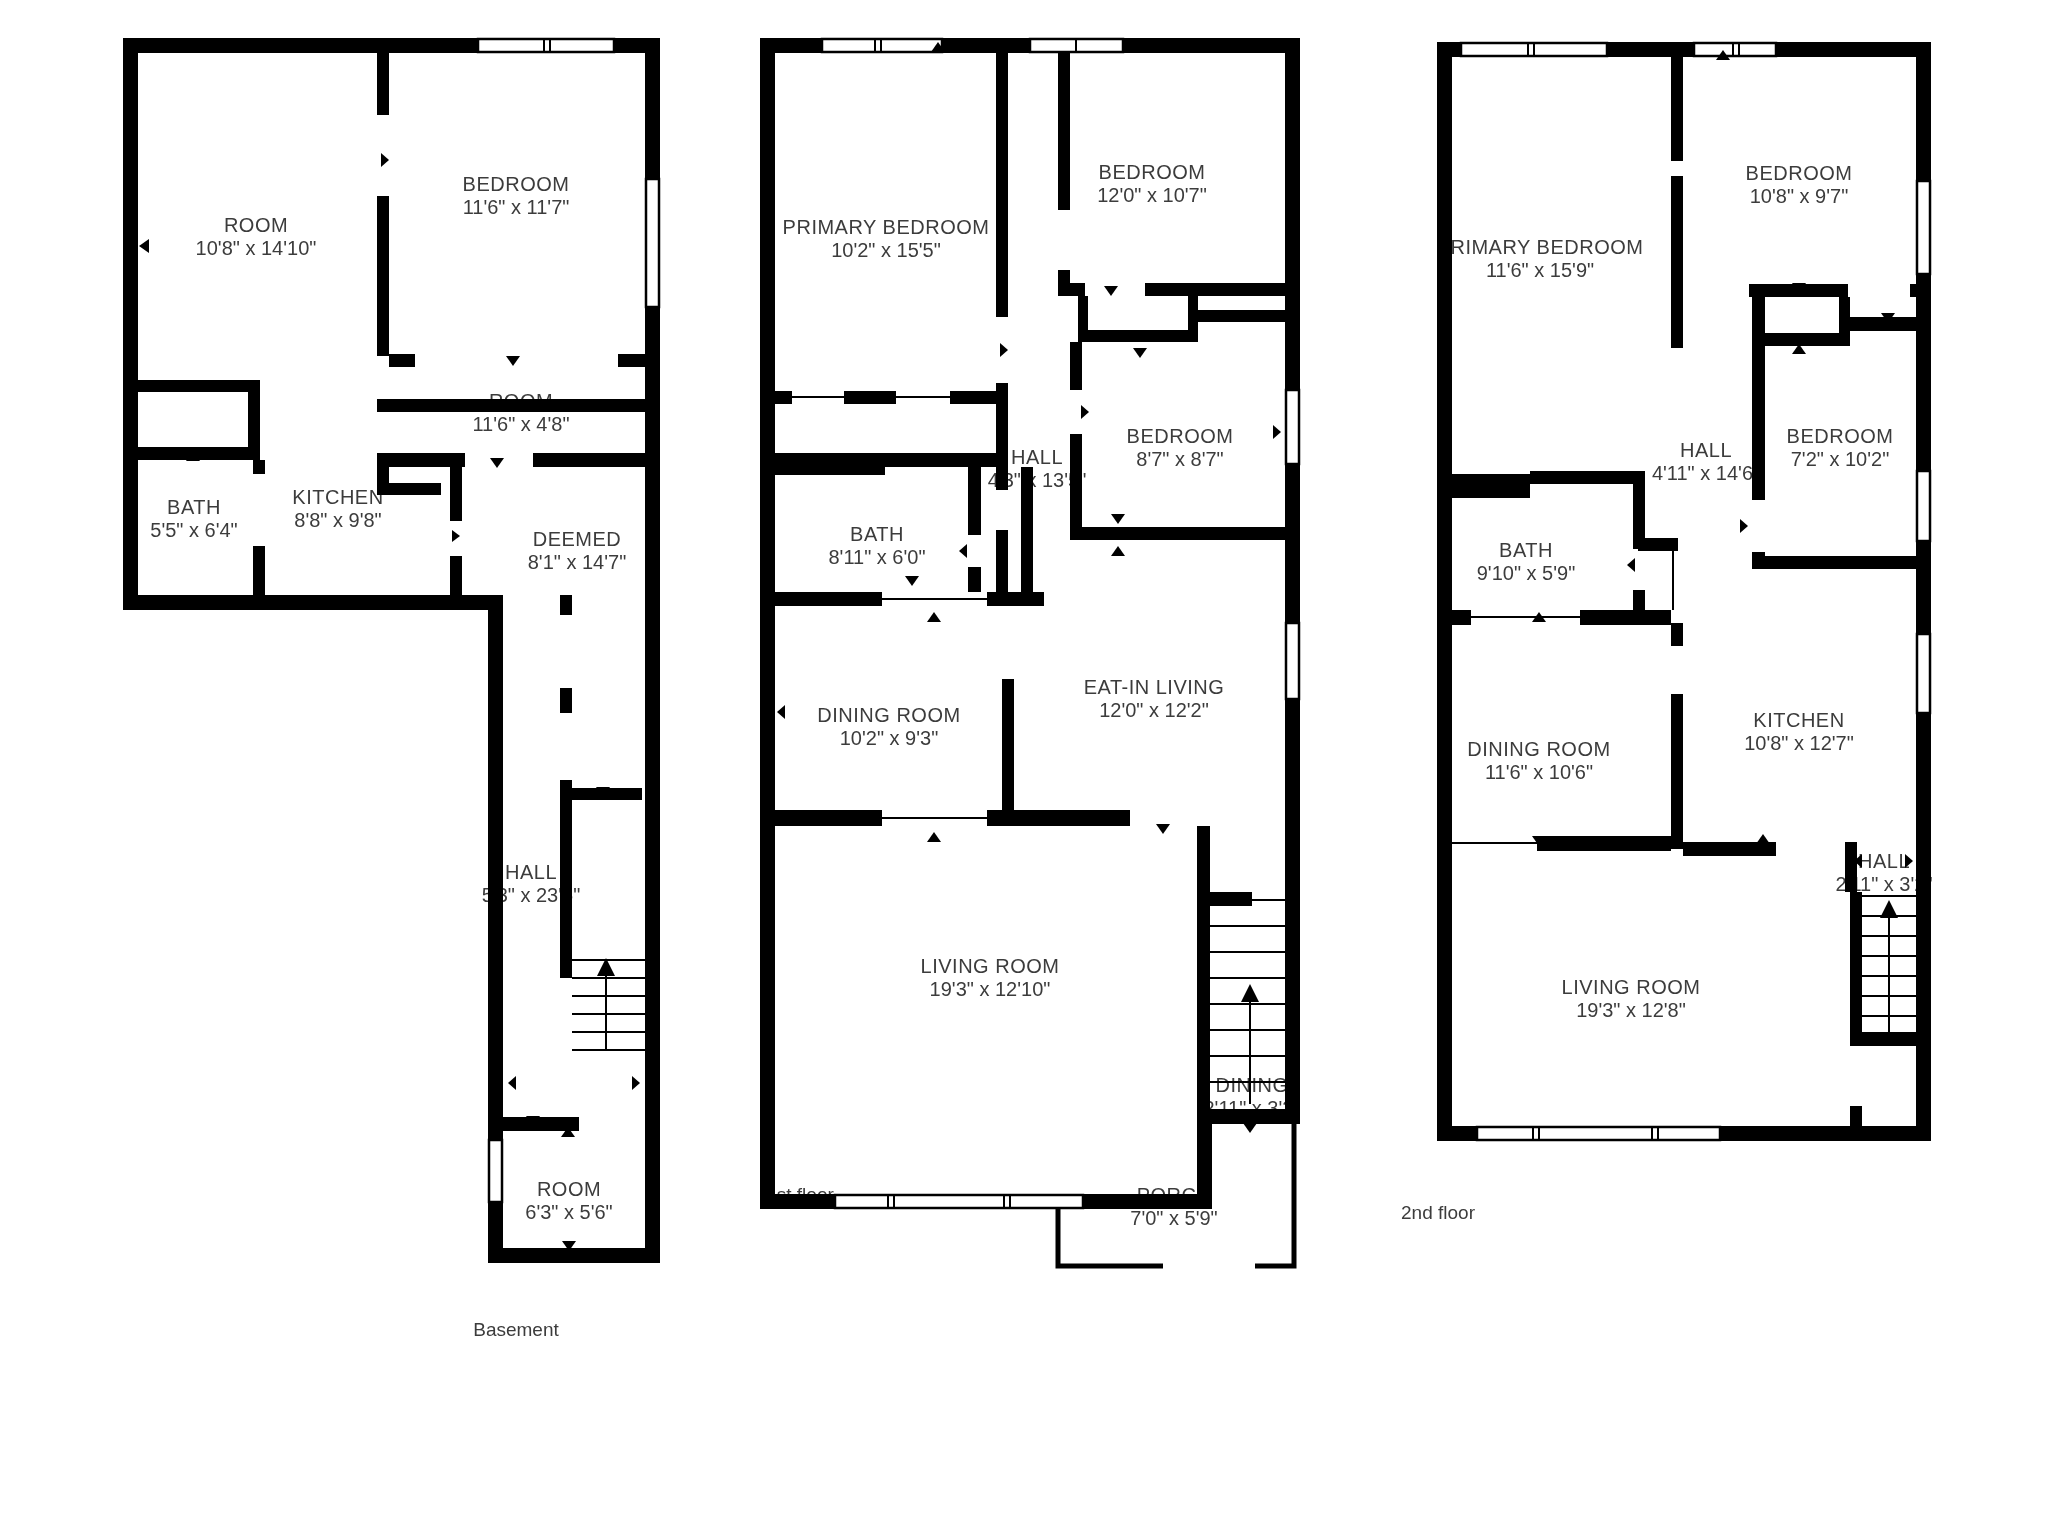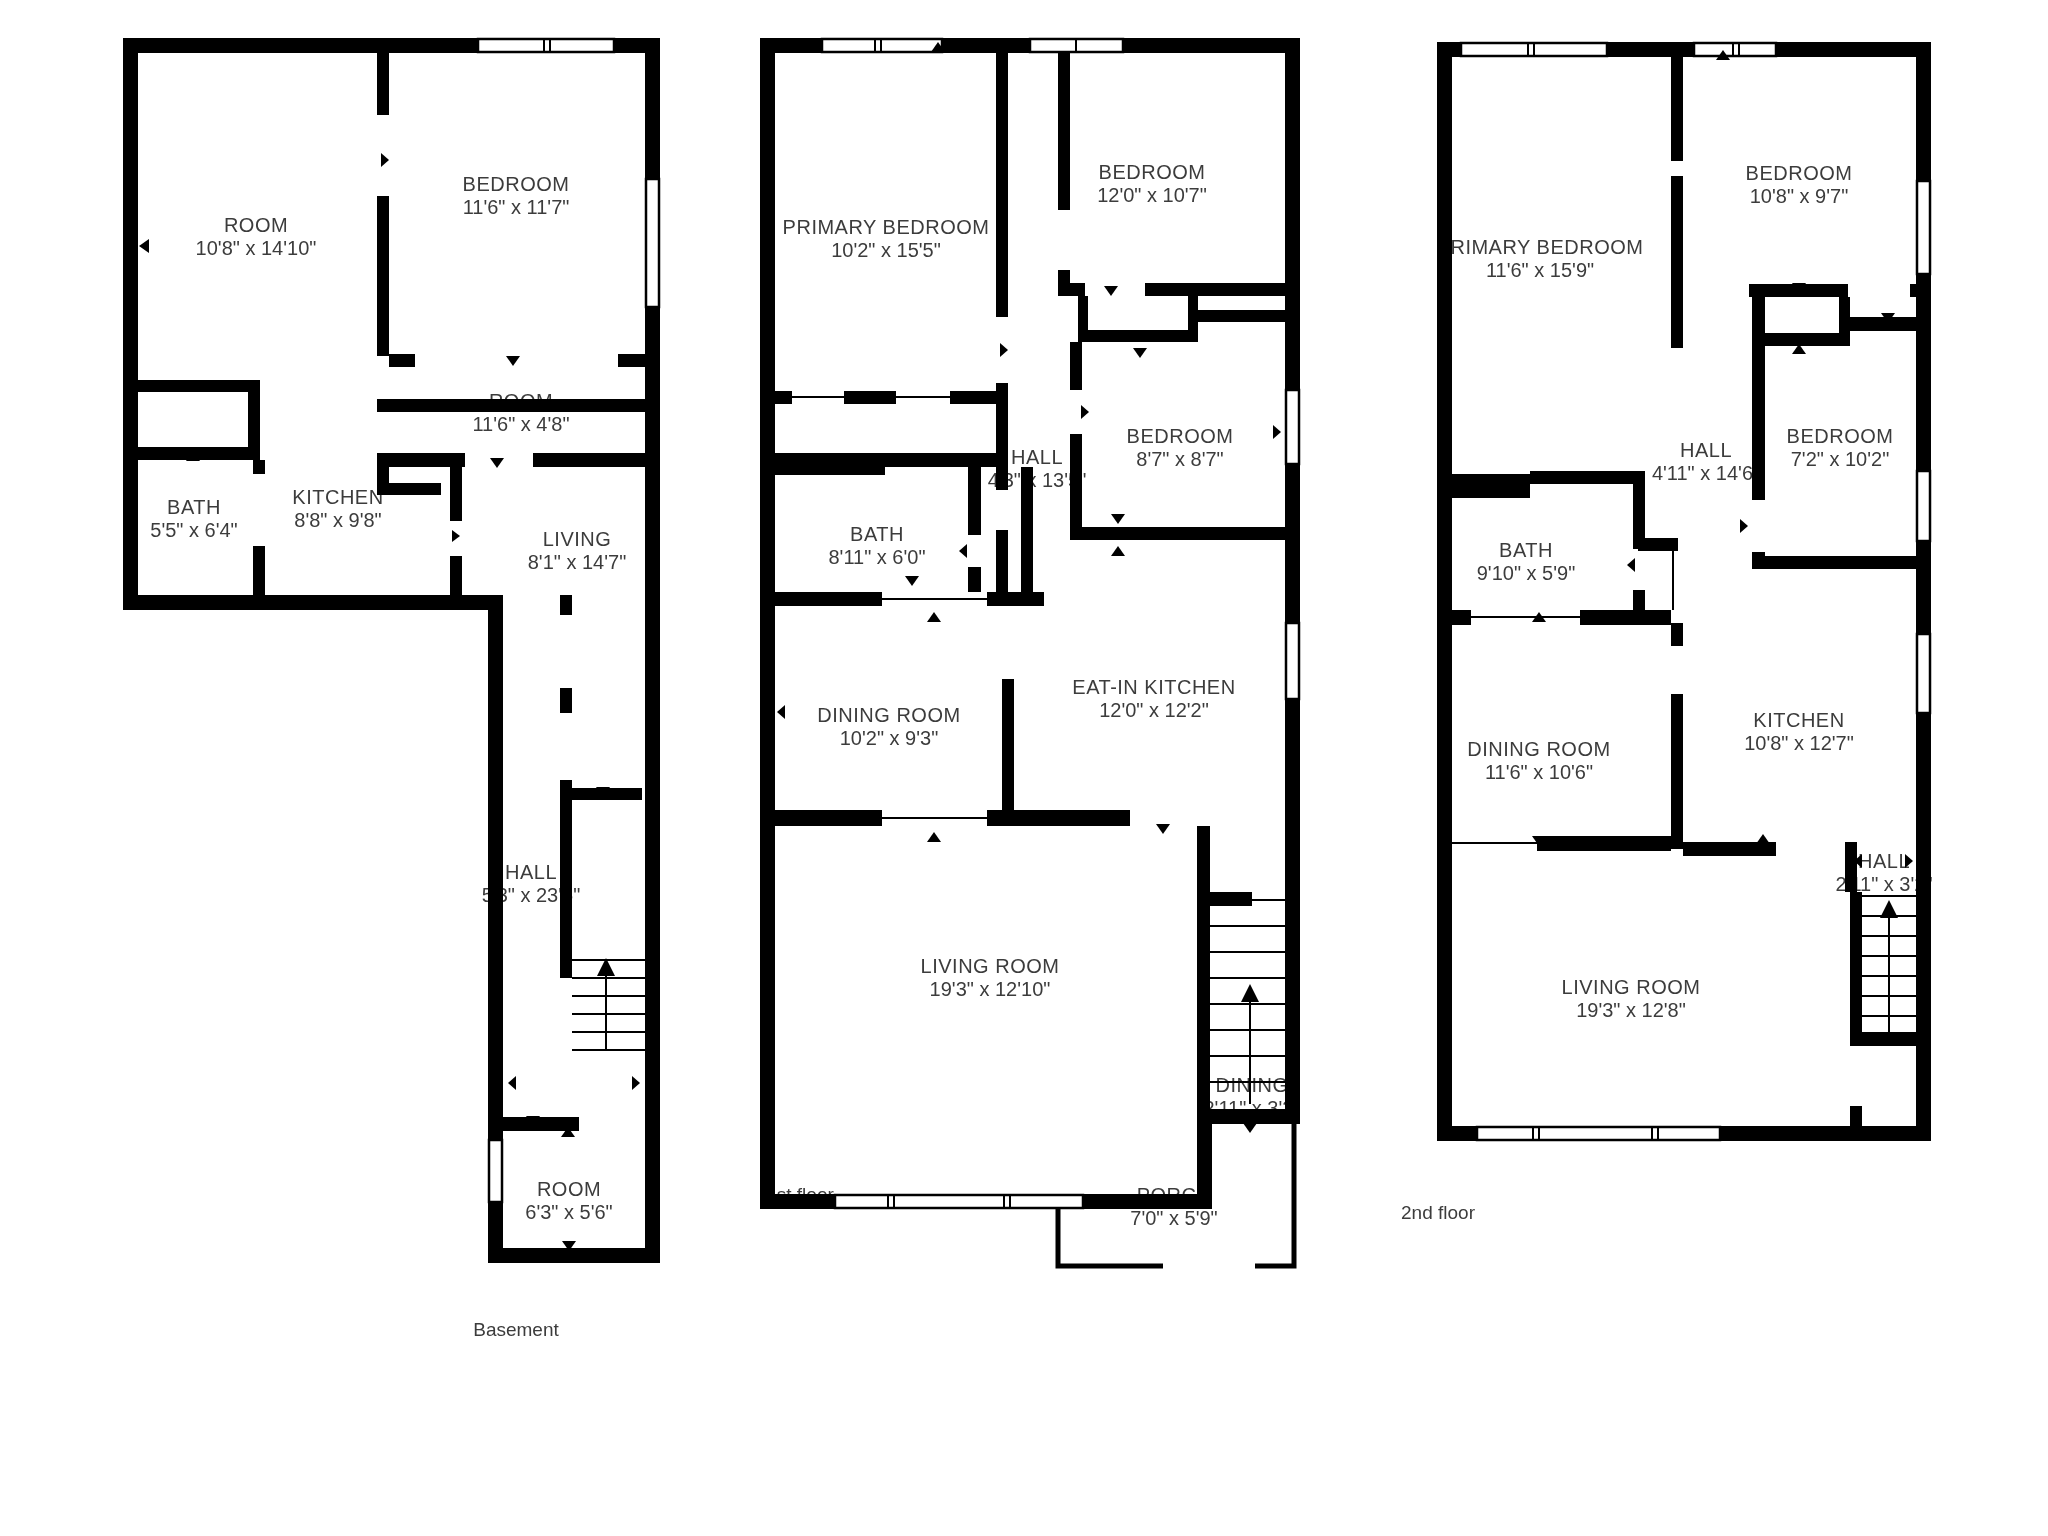--- a/index.html
+++ b/index.html
@@ -35,21 +35,21 @@
     </div>
   <div class="room-label" style="left:194px;top:519px">
       <div class="rname">BATH</div>
       <div class="rdims">5'5" x 6'4"</div>
     </div>
   <div class="room-label" style="left:338px;top:509px">
       <div class="rname">KITCHEN</div>
       <div class="rdims">8'8" x 9'8"</div>
     </div>
   <div class="room-label" style="left:577px;top:551px">
-      <div class="rname">LIVING</div>
+      <div class="rname">DEEMED</div>
       <div class="rdims">8'1" x 14'7"</div>
     </div>
   <div class="room-label" style="left:531px;top:884px">
       <div class="rname">HALL</div>
       <div class="rdims">5'3" x 23'5"</div>
     </div>
   <div class="room-label" style="left:569px;top:1201px">
       <div class="rname">ROOM</div>
       <div class="rdims">6'3" x 5'6"</div>
     </div>
@@ -72,21 +72,21 @@
     </div>
   <div class="room-label" style="left:877px;top:546px">
       <div class="rname">BATH</div>
       <div class="rdims">8'11" x 6'0"</div>
     </div>
   <div class="room-label" style="left:889px;top:727px">
       <div class="rname">DINING ROOM</div>
       <div class="rdims">10'2" x 9'3"</div>
     </div>
   <div class="room-label" style="left:1154px;top:699px">
-      <div class="rname">EAT-IN KITCHEN</div>
+      <div class="rname">EAT-IN LIVING</div>
       <div class="rdims">12'0" x 12'2"</div>
     </div>
   <div class="room-label" style="left:990px;top:978px">
       <div class="rname">LIVING ROOM</div>
       <div class="rdims">19'3" x 12'10"</div>
     </div>
   <div class="room-label" style="left:1252px;top:1097px">
       <div class="rname">DINING</div>
       <div class="rdims">2'11" x 3'3"</div>
     </div>

